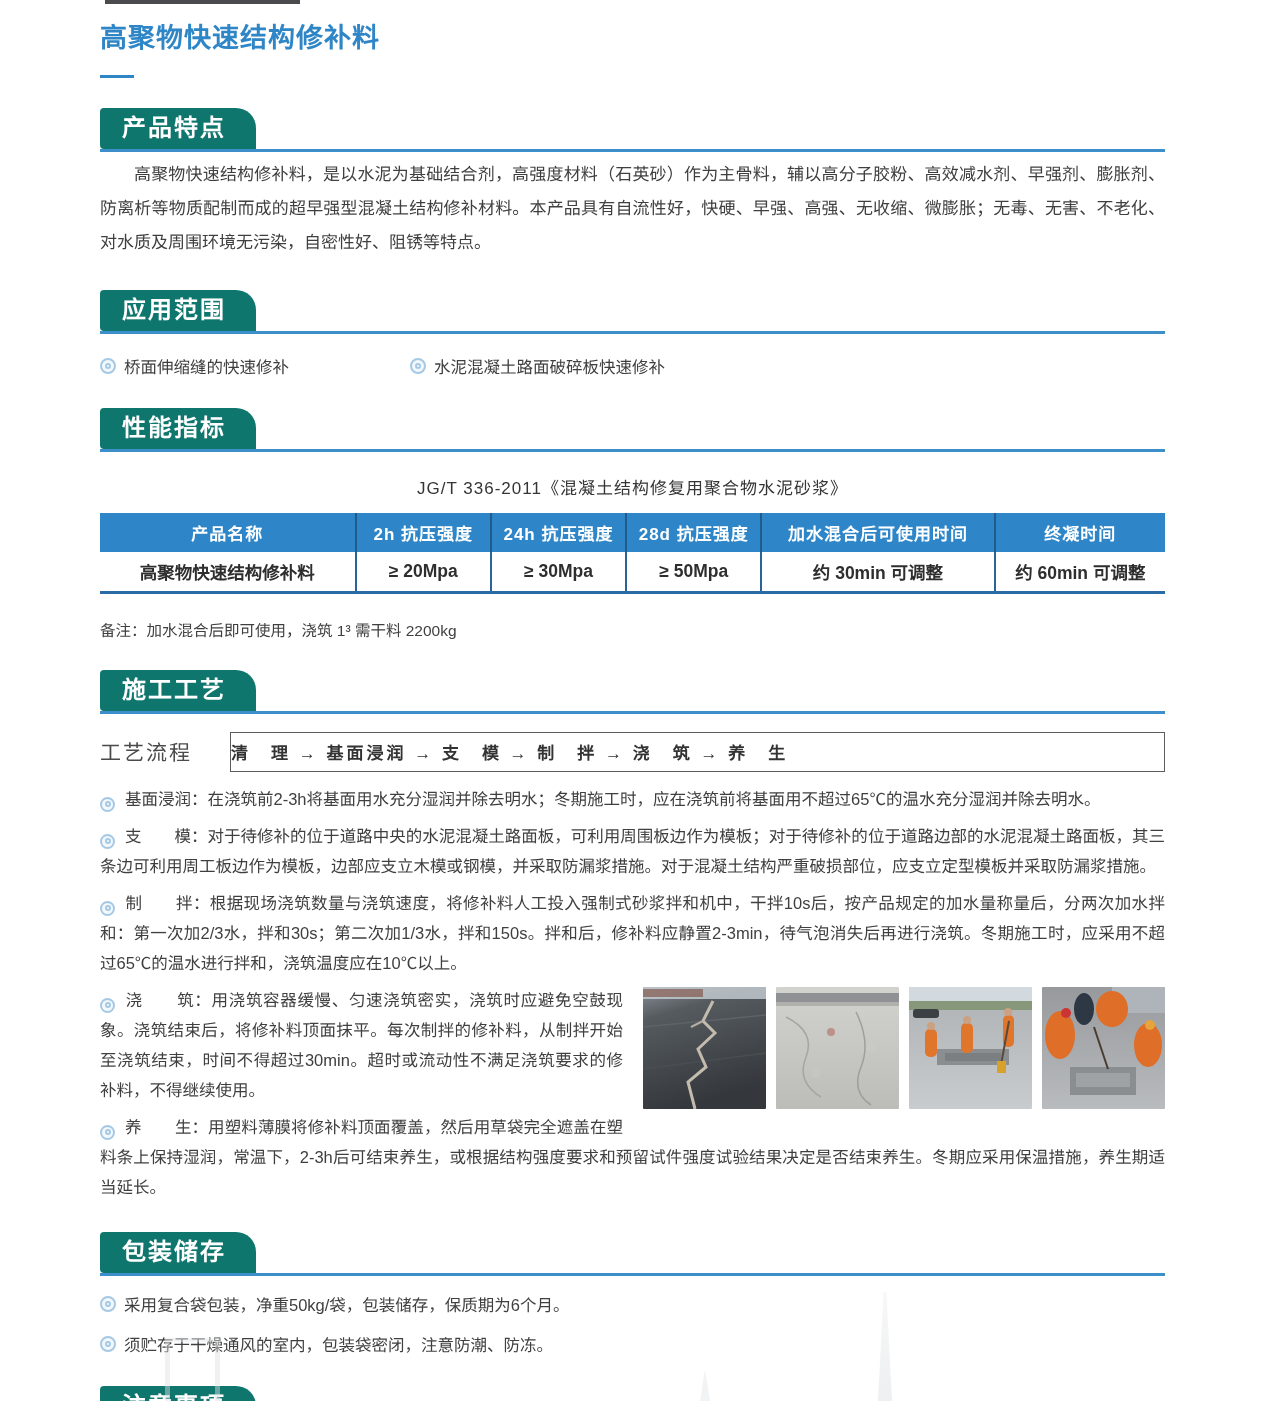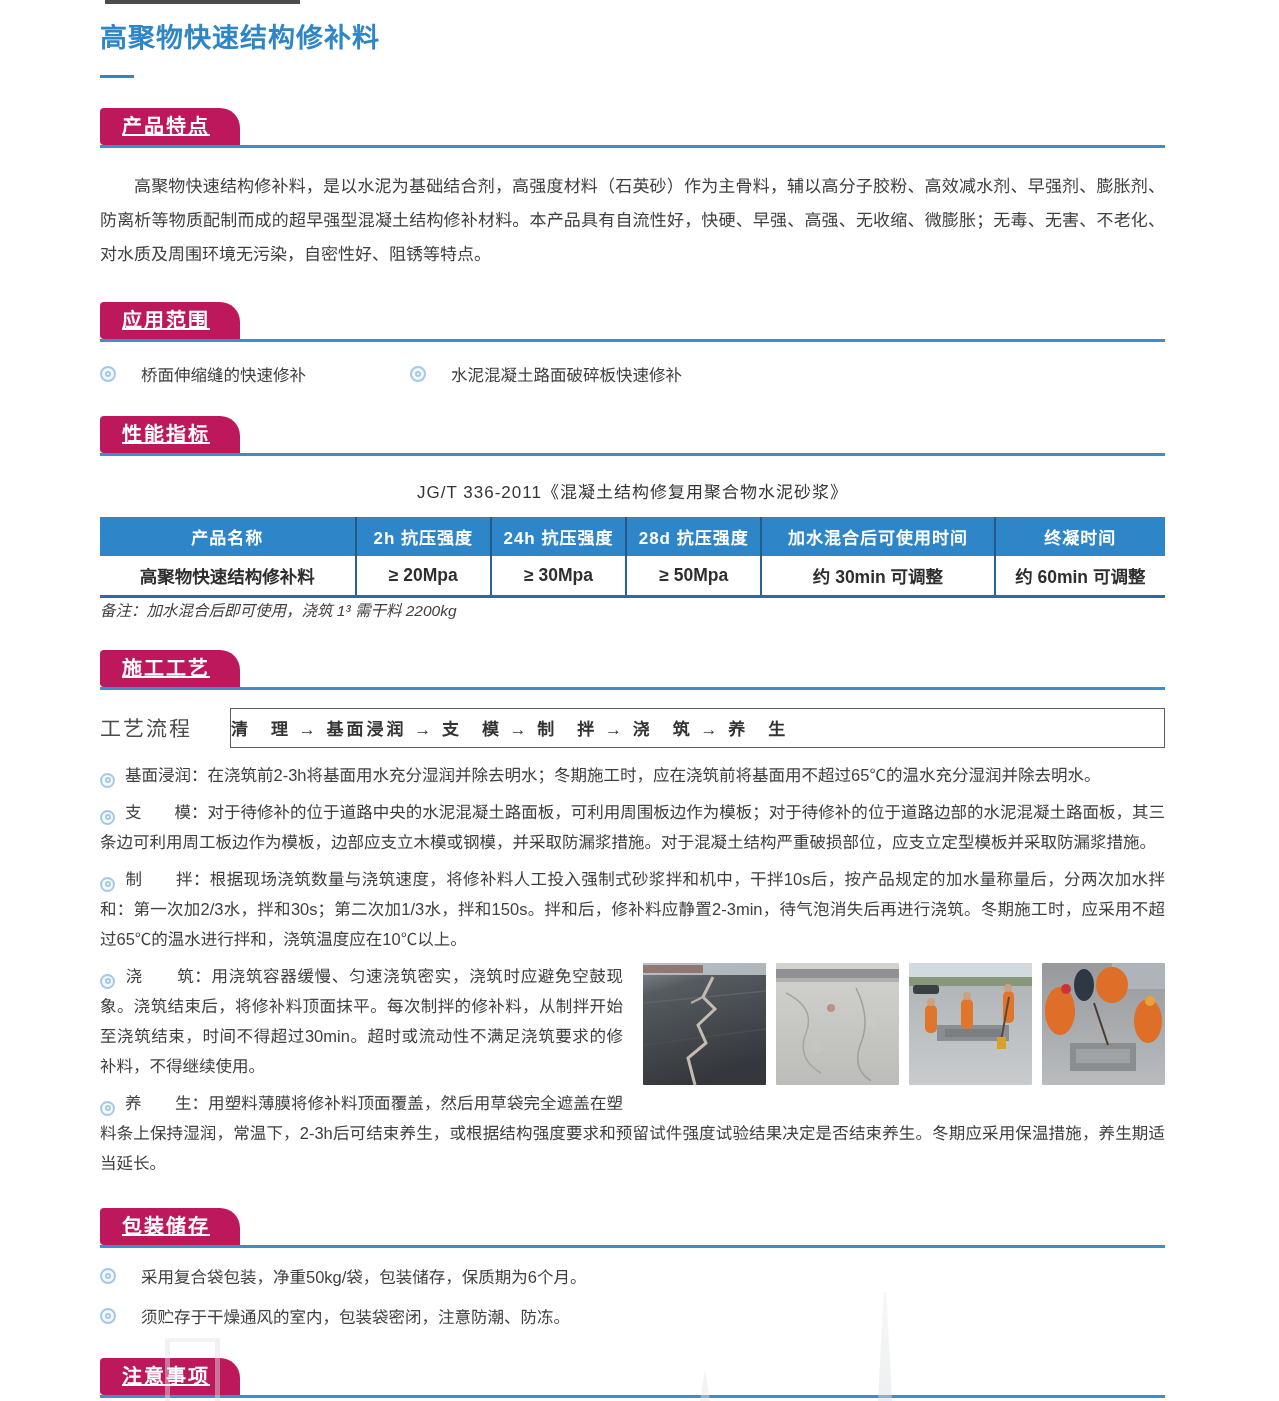--- a/index.html
+++ b/index.html
@@ -10,56 +10,55 @@
   }
   .page { position:relative; width:1279px; height:1401px; padding:0 114px 0 100px; }
 
   .top-strip { position:absolute; left:105px; top:0; width:195px; height:4px; background:#4b4b4d; }
 
   h1.title { padding-top:16px; font-size:27px; font-weight:bold; color:#2f86c7; letter-spacing:1px; }
   .title-underline { margin-top:20px; width:34px; height:3px; background:#2f86c7; }
 
   .sec-head { margin-top:30px; border-bottom:3px solid #3d8fcc; line-height:0; }
   .sec-tab {
-    display:inline-block; background:#be185d; color:#ffffff;
-    font-size:20px; font-weight:bold; letter-spacing:2px;
+    display:inline-block; background:#0f766e; color:#ffffff;
+    font-size:24px; font-weight:bold; letter-spacing:2px;
     line-height:1; padding:8px 30px 9px 22px;
     border-radius:4px 20px 0 4px;
     vertical-align:bottom;
-    text-decoration:underline;
   }
 
   .body-para {
-    margin-top:22px; font-size:17px; line-height:34px; color:#3f3f3f;
+    margin-top:6px; font-size:17px; line-height:34px; color:#3f3f3f;
     text-align:justify; text-indent:2em;
   }
 
   .bullet-row { margin-top:20px; display:flex; }
-  .bullet-item { display:flex; align-items:center; font-size:16.5px; color:#3f3f3f;gap:17px; }
+  .bullet-item { display:flex; align-items:center; font-size:16.5px; color:#3f3f3f; }
   .bullet-item.w310 { width:310px; }
 
   .bul { flex:0 0 auto; display:inline-flex; align-items:center; justify-content:center;
     width:16px; height:16px; border:2px solid #a5c9e5; border-radius:50%;
     margin-right:8px; vertical-align:-3px; background:#f2f8fc; }
   .bul i { display:block; width:6px; height:6px; border:2px solid #a5c9e5; border-radius:50%; background:#fff; }
 
   .standard-line { margin-top:22px; text-align:center; font-size:17px; color:#353535; letter-spacing:1px; }
 
   table.spec { margin-top:14px; width:100%; border-collapse:collapse; border-bottom:3px solid #2a6ba5; }
   table.spec th {
     background:#2e86c8; color:#ffffff; font-size:17px; font-weight:700;
     padding:7px 2px; border-right:2px solid #235a8c; letter-spacing:1px;
   }
   table.spec td {
     background:#ffffff; color:#2e2e2e; font-size:17.5px; font-weight:600;
     text-align:center; padding:7px 2px; border-right:2px solid #29639a;
   }
   table.spec th:last-child, table.spec td:last-child { border-right:none; }
 
-  .table-note { margin-top:0; font-size:15.5px; color:#3f3f3f;font-style:italic; }
+  .table-note { margin-top:24px; font-size:15.5px; color:#3f3f3f; }
 
   .flow-row { margin-top:18px; display:flex; align-items:stretch; }
   .flow-label { font-size:21px; color:#4a4a4a; letter-spacing:2px; padding-top:4px; width:130px; flex:0 0 auto; }
   .flow-box {
     flex:1; border:1px solid #5c5c5c; text-align:left;
     font-size:17px; font-weight:600; color:#333; letter-spacing:3px;
     padding:6px 0 7px 0;
   }
 
   .steps { margin-top:12px; }

